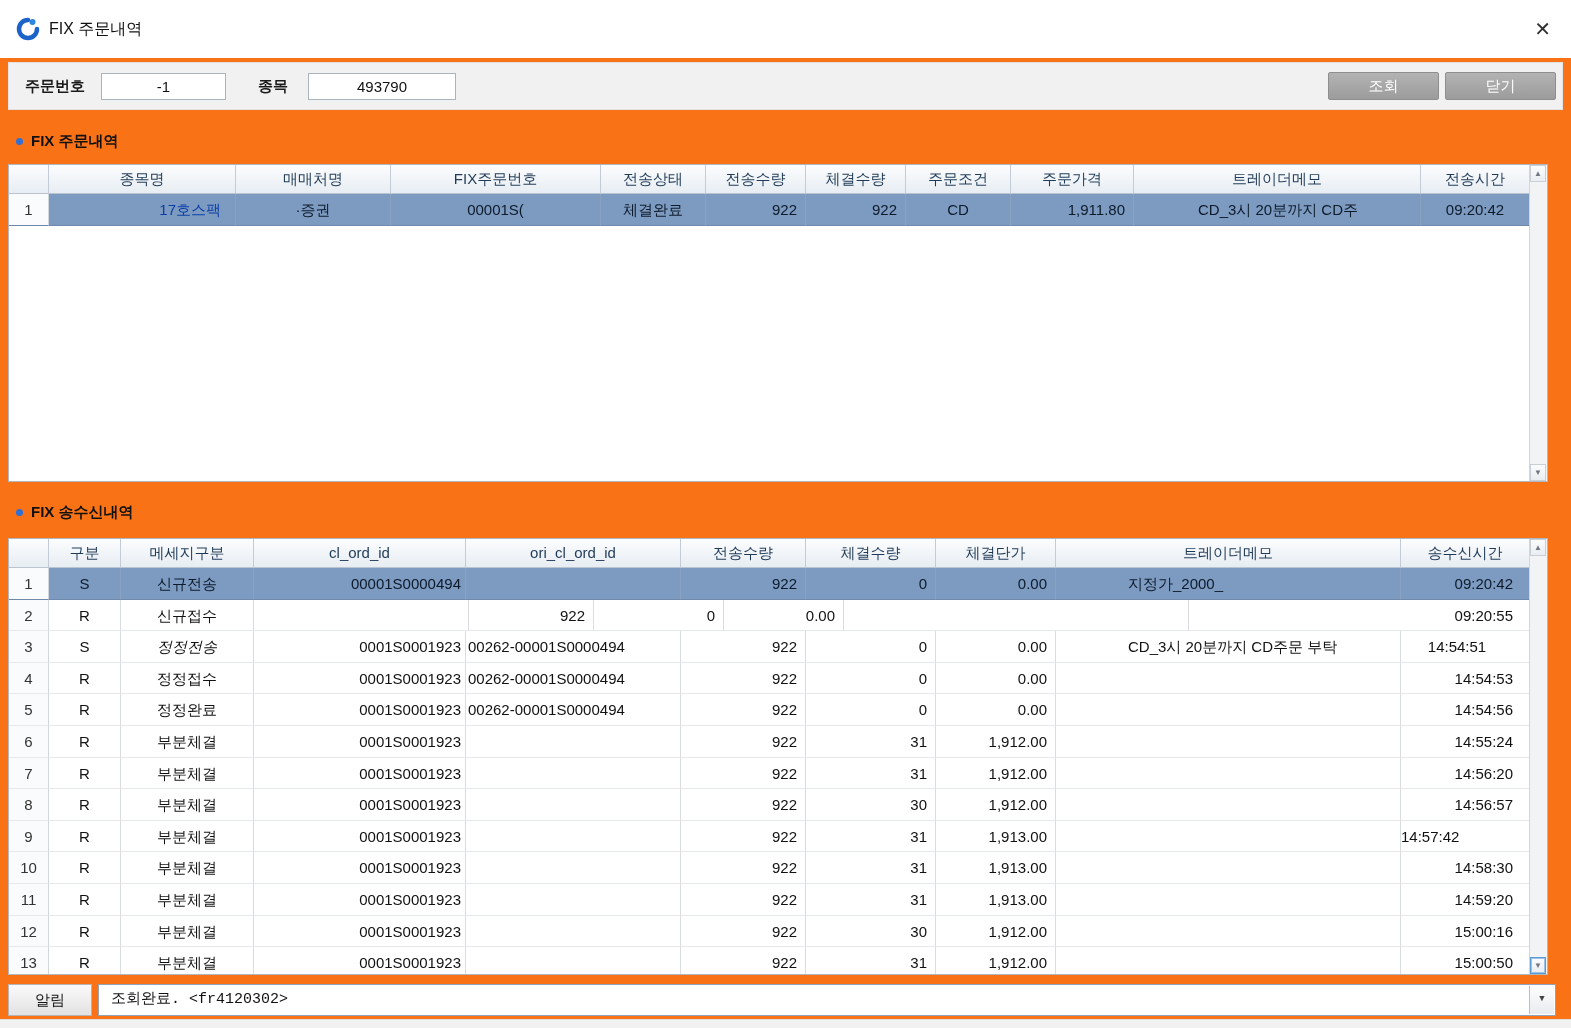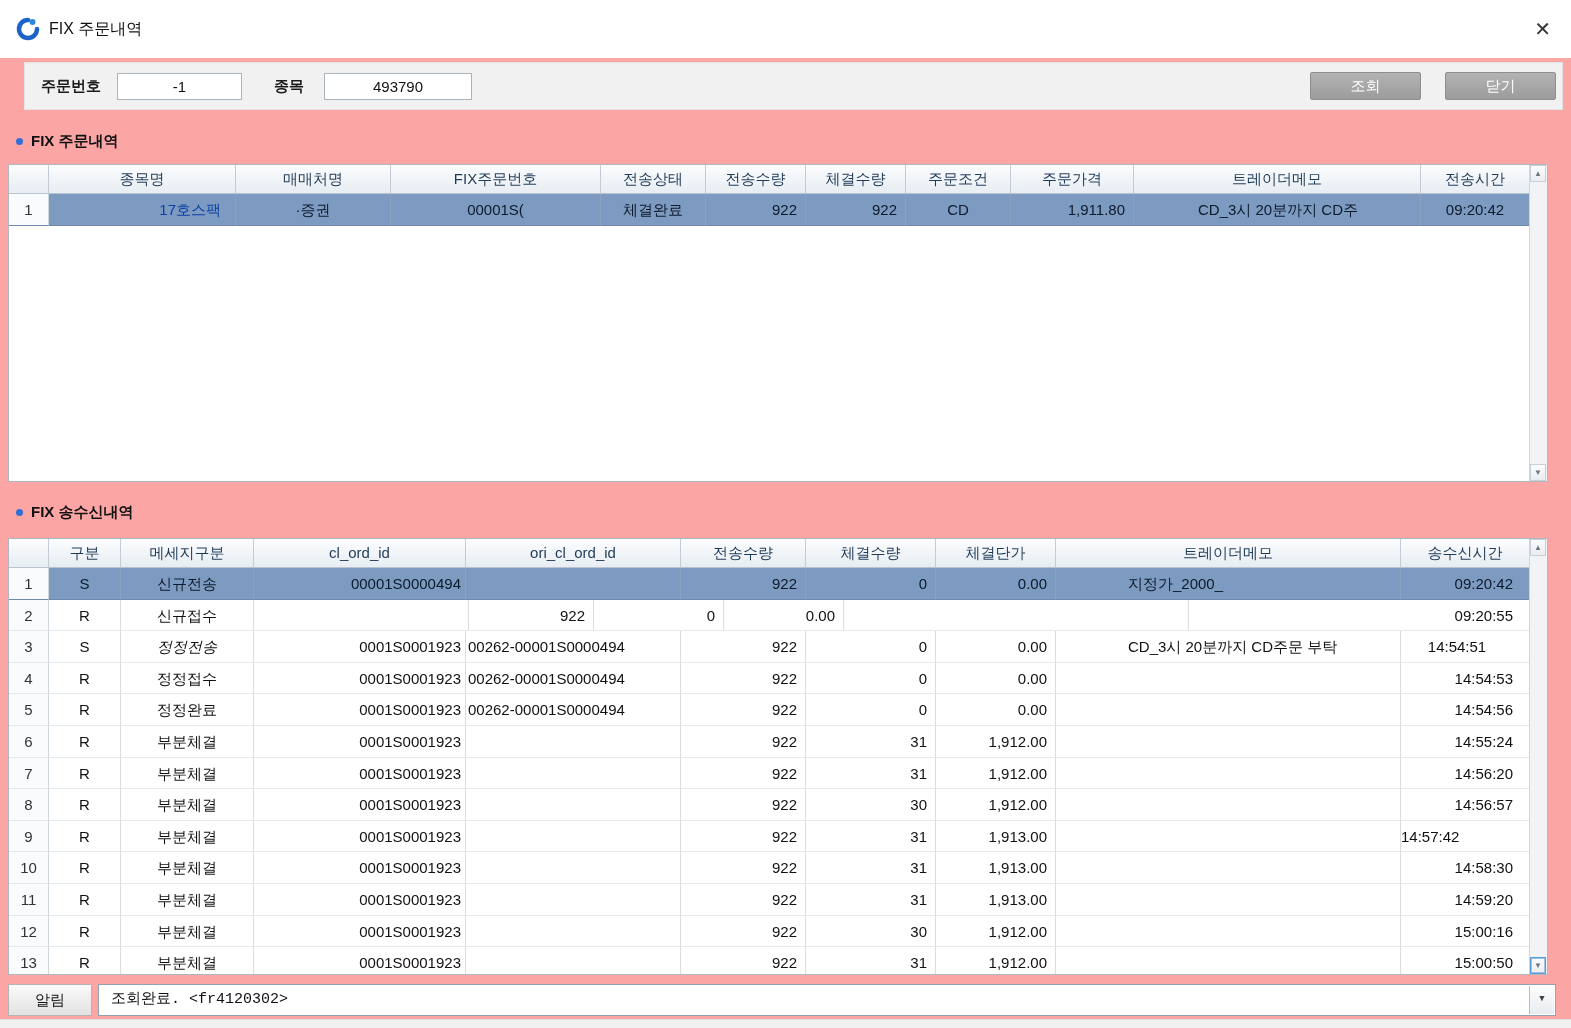--- a/index.html
+++ b/index.html
@@ -1,36 +1,36 @@
 <!DOCTYPE html>
 <html style="--accent: #2f6fd8; --selected-row: #7d9bc1; --link: #0a50c8; --header-text: #1f3a57;"><head>
 <meta charset="utf-8">
 <style>
   html,body { margin:0; padding:0; background:#e9e9e9; }
   body { font-family:"Liberation Sans", sans-serif; }
-  .window { position:relative; width:1571px; height:1028px; background:#fca5a5; overflow:hidden; }
+  .window { position:relative; width:1571px; height:1028px; background:#f97316; overflow:hidden; }
 
   
   .titlebar { position:absolute; top:0; left:0; right:0; height:58px; background:#fff; display:flex; align-items:center; padding:0 16px; box-sizing:border-box; }
   .logo { display:flex; align-items:center; }
   .titletext { margin-left:9px; font-size:16px; color:#111; }
   .closex { margin-left:auto; margin-right:4px; font-size:20px; color:#333; cursor:pointer; line-height:1; }
 
   
-  .toolbar { position:absolute; top:62px; left:24px; right:8px; height:48px; background:#f1f1f2; border:1px solid #e2e2e2; box-sizing:border-box; display:flex; align-items:center; }
+  .toolbar { position:absolute; top:62px; left:8px; right:8px; height:48px; background:#f1f1f2; border:1px solid #e2e2e2; box-sizing:border-box; display:flex; align-items:center; }
   .tlabel { font-size:15px; font-weight:700; color:#1a1a1a; white-space:nowrap; }
   .l1 { margin-left:16px; }
   .l2 { margin-left:32px; }
   .tinput { height:27px; border:1px solid #aab4bd; background:#fff; font-size:15px; text-align:center; color:#111; box-sizing:border-box; font-family:inherit; }
   .i1 { width:125px; margin-left:16px; }
   .i2 { width:148px; margin-left:20px; }
   .i3 { width:393px; margin-left:14px; }
   .tspacer { flex:1; }
   .tbtn { width:111px; height:28px; background:linear-gradient(#b3b3b3,#9c9c9c); border:1px solid #8e8e8e; color:#fff; font-size:15px; font-family:inherit; border-radius:2px; cursor:pointer; }
-  .b1 { margin-right:24px; }
+  .b1 { margin-right:6px; }
   .b2 { margin-right:6px; }
 
   
   .section-title { position:absolute; left:16px; display:flex; align-items:center; gap:8px; font-size:15px; font-weight:700; color:#111; }
   .s1 { top:132px; }
   .s2 { top:503px; }
   .bullet { width:7px; height:7px; border-radius:50%; background:var(--accent,#2f6fd8); display:inline-block; }
 
   
   .grid { position:absolute; left:8px; width:1540px; background:#fff; border:1px solid #aeb8c2; box-sizing:border-box; overflow:hidden; padding-right:17px; }

